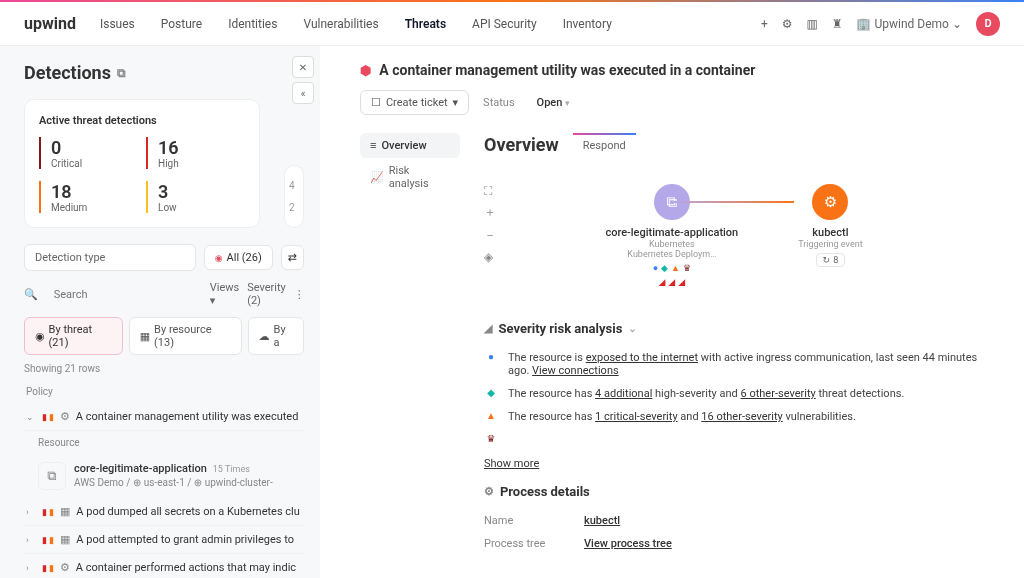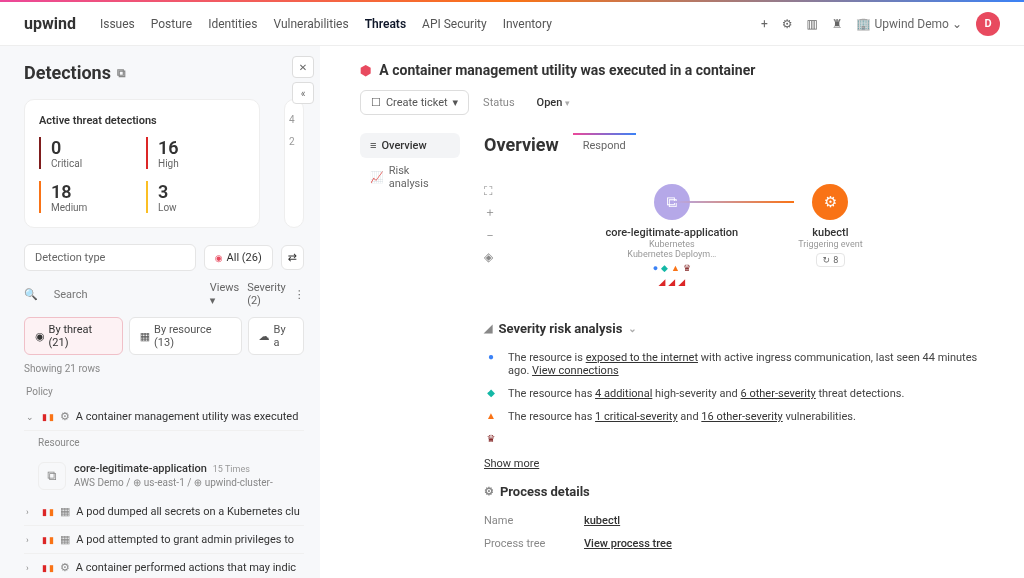--- a/index.html
+++ b/index.html
@@ -1,31 +1,31 @@
 <!DOCTYPE html>
 <html><head>
 <meta charset="utf-8">
 <style>
 * { box-sizing: border-box; margin: 0; padding: 0; font-family: -apple-system, BlinkMacSystemFont, "Segoe UI", Roboto, sans-serif; }
 body { background: #fff; font-size: 12px; color: #333; overflow: hidden; }
 .topbar-gradient { height: 2px; background: linear-gradient(90deg, #ec4899, #f97316, #3b82f6); }
 .header { display: flex; align-items: center; padding: 8px 24px; border-bottom: 1px solid #eee; height: 44px; }
 .logo { font-weight: 700; font-size: 16px; margin-right: 24px; }
-.nav { display: flex; gap: 16px; font-size: 12px; color: #555; }
+.nav { display: flex; gap: 26px; font-size: 12px; color: #555; }
 .nav span { cursor: pointer; }
 .nav .active { color: #0f172a; font-weight: 600; }
 .header-right { margin-left: auto; display: flex; align-items: center; gap: 14px; color: #666; font-size: 12px; }
 .avatar { width: 24px; height: 24px; border-radius: 50%; background: #e84a5f; color: #fff; display: flex; align-items: center; justify-content: center; font-size: 11px; font-weight: 600; }
 .main { display: flex; height: calc(100vh - 46px); }
 .left-panel { width: 320px; background: #f7f8fa; padding: 16px 16px 16px 24px; position: relative; overflow: hidden; }
 .collapse-btns { position: absolute; right: 6px; top: 10px; display: flex; flex-direction: column; gap: 4px; }
 .collapse-btn { width: 22px; height: 22px; background: #fff; border: 1px solid #ddd; border-radius: 4px; display: flex; align-items: center; justify-content: center; font-size: 10px; cursor: pointer; color: #666; }
 .page-title { font-size: 18px; font-weight: 700; margin-bottom: 16px; display: flex; align-items: center; gap: 6px; }
 .page-title .link-icon { font-size: 12px; color: #888; }
-.cards-row { display: flex; gap: 24px; margin-bottom: 16px; }
+.cards-row { display: flex; gap: 24px; margin-bottom: 16px; align-items: flex-end; }
 .card { background: #fff; border: 1px solid #eee; border-radius: 10px; padding: 14px; flex: 1; }
 .card-title { font-size: 11px; font-weight: 600; margin-bottom: 10px; color: #333; }
 .stats-grid { display: grid; grid-template-columns: 1fr 1fr; gap: 12px 8px; }
 .stat { border-left: 2px solid; padding-left: 10px; }
 .stat-num { font-size: 18px; font-weight: 600; }
 .stat-label { font-size: 10px; color: #666; }
 .stat.crit { border-color: #7f1d1d; }
 .stat.high { border-color: #dc2626; }
 .stat.med { border-color: #f97316; }
 .stat.low { border-color: #fbbf24; }

